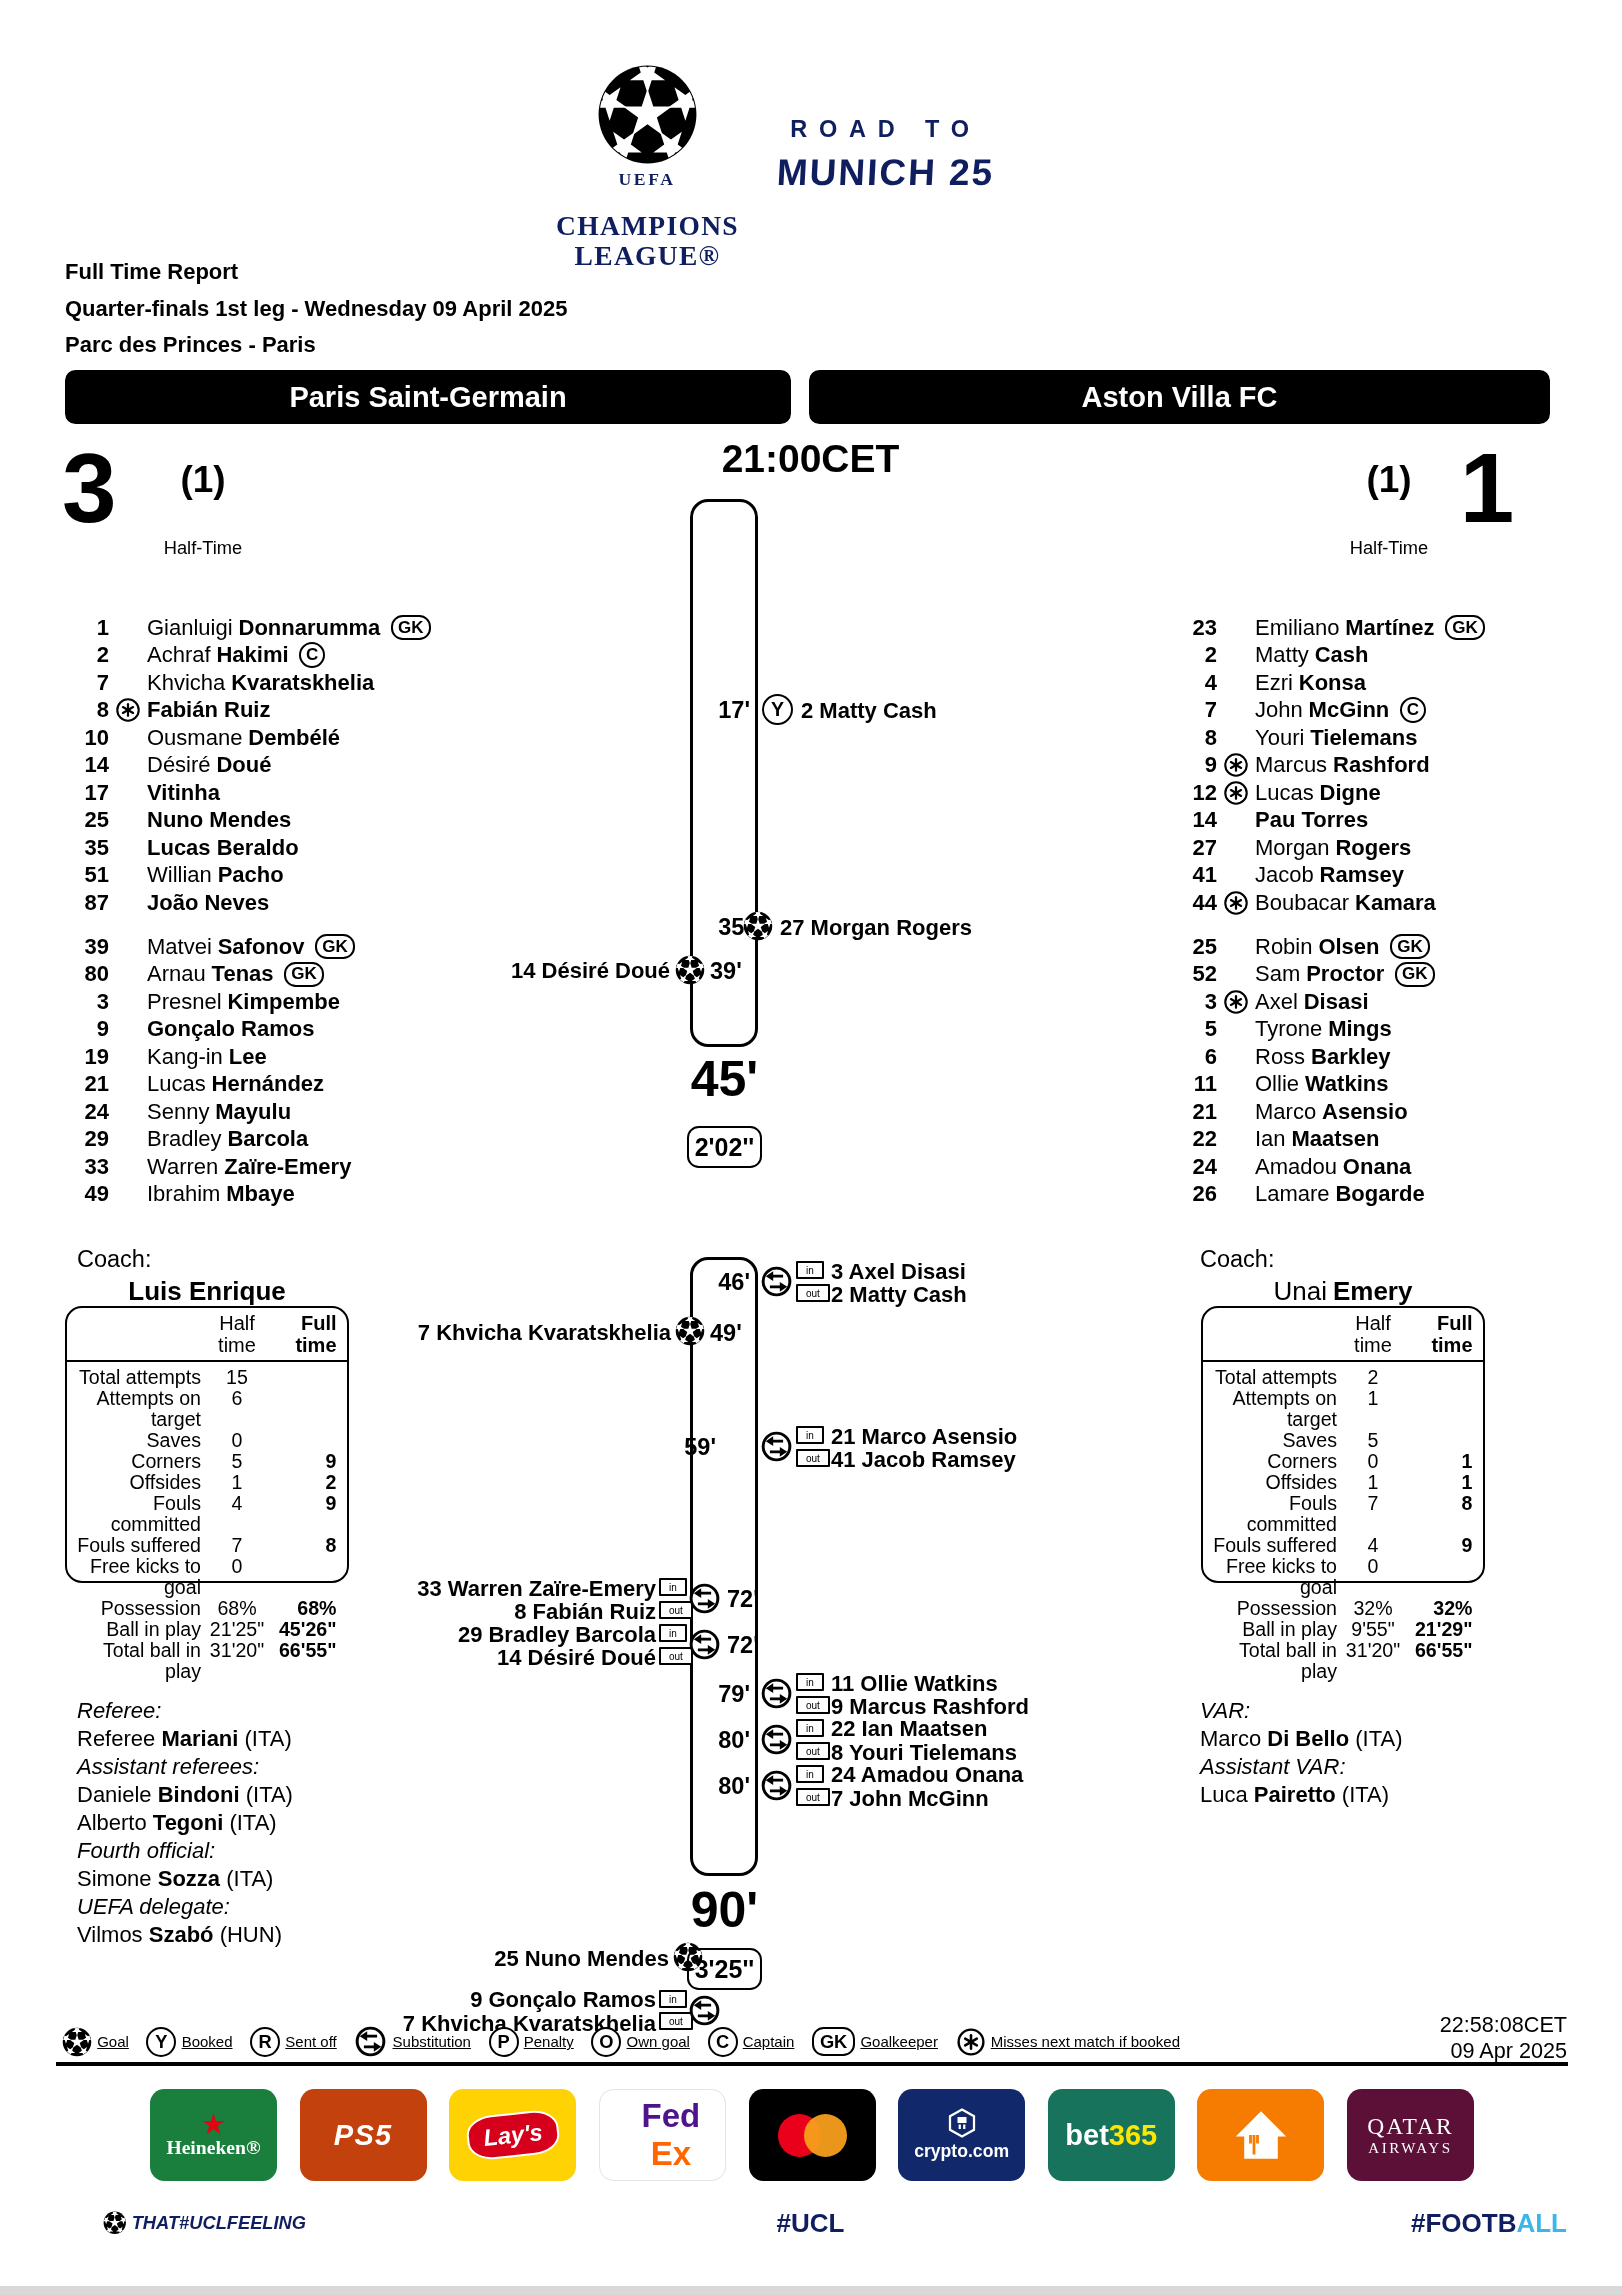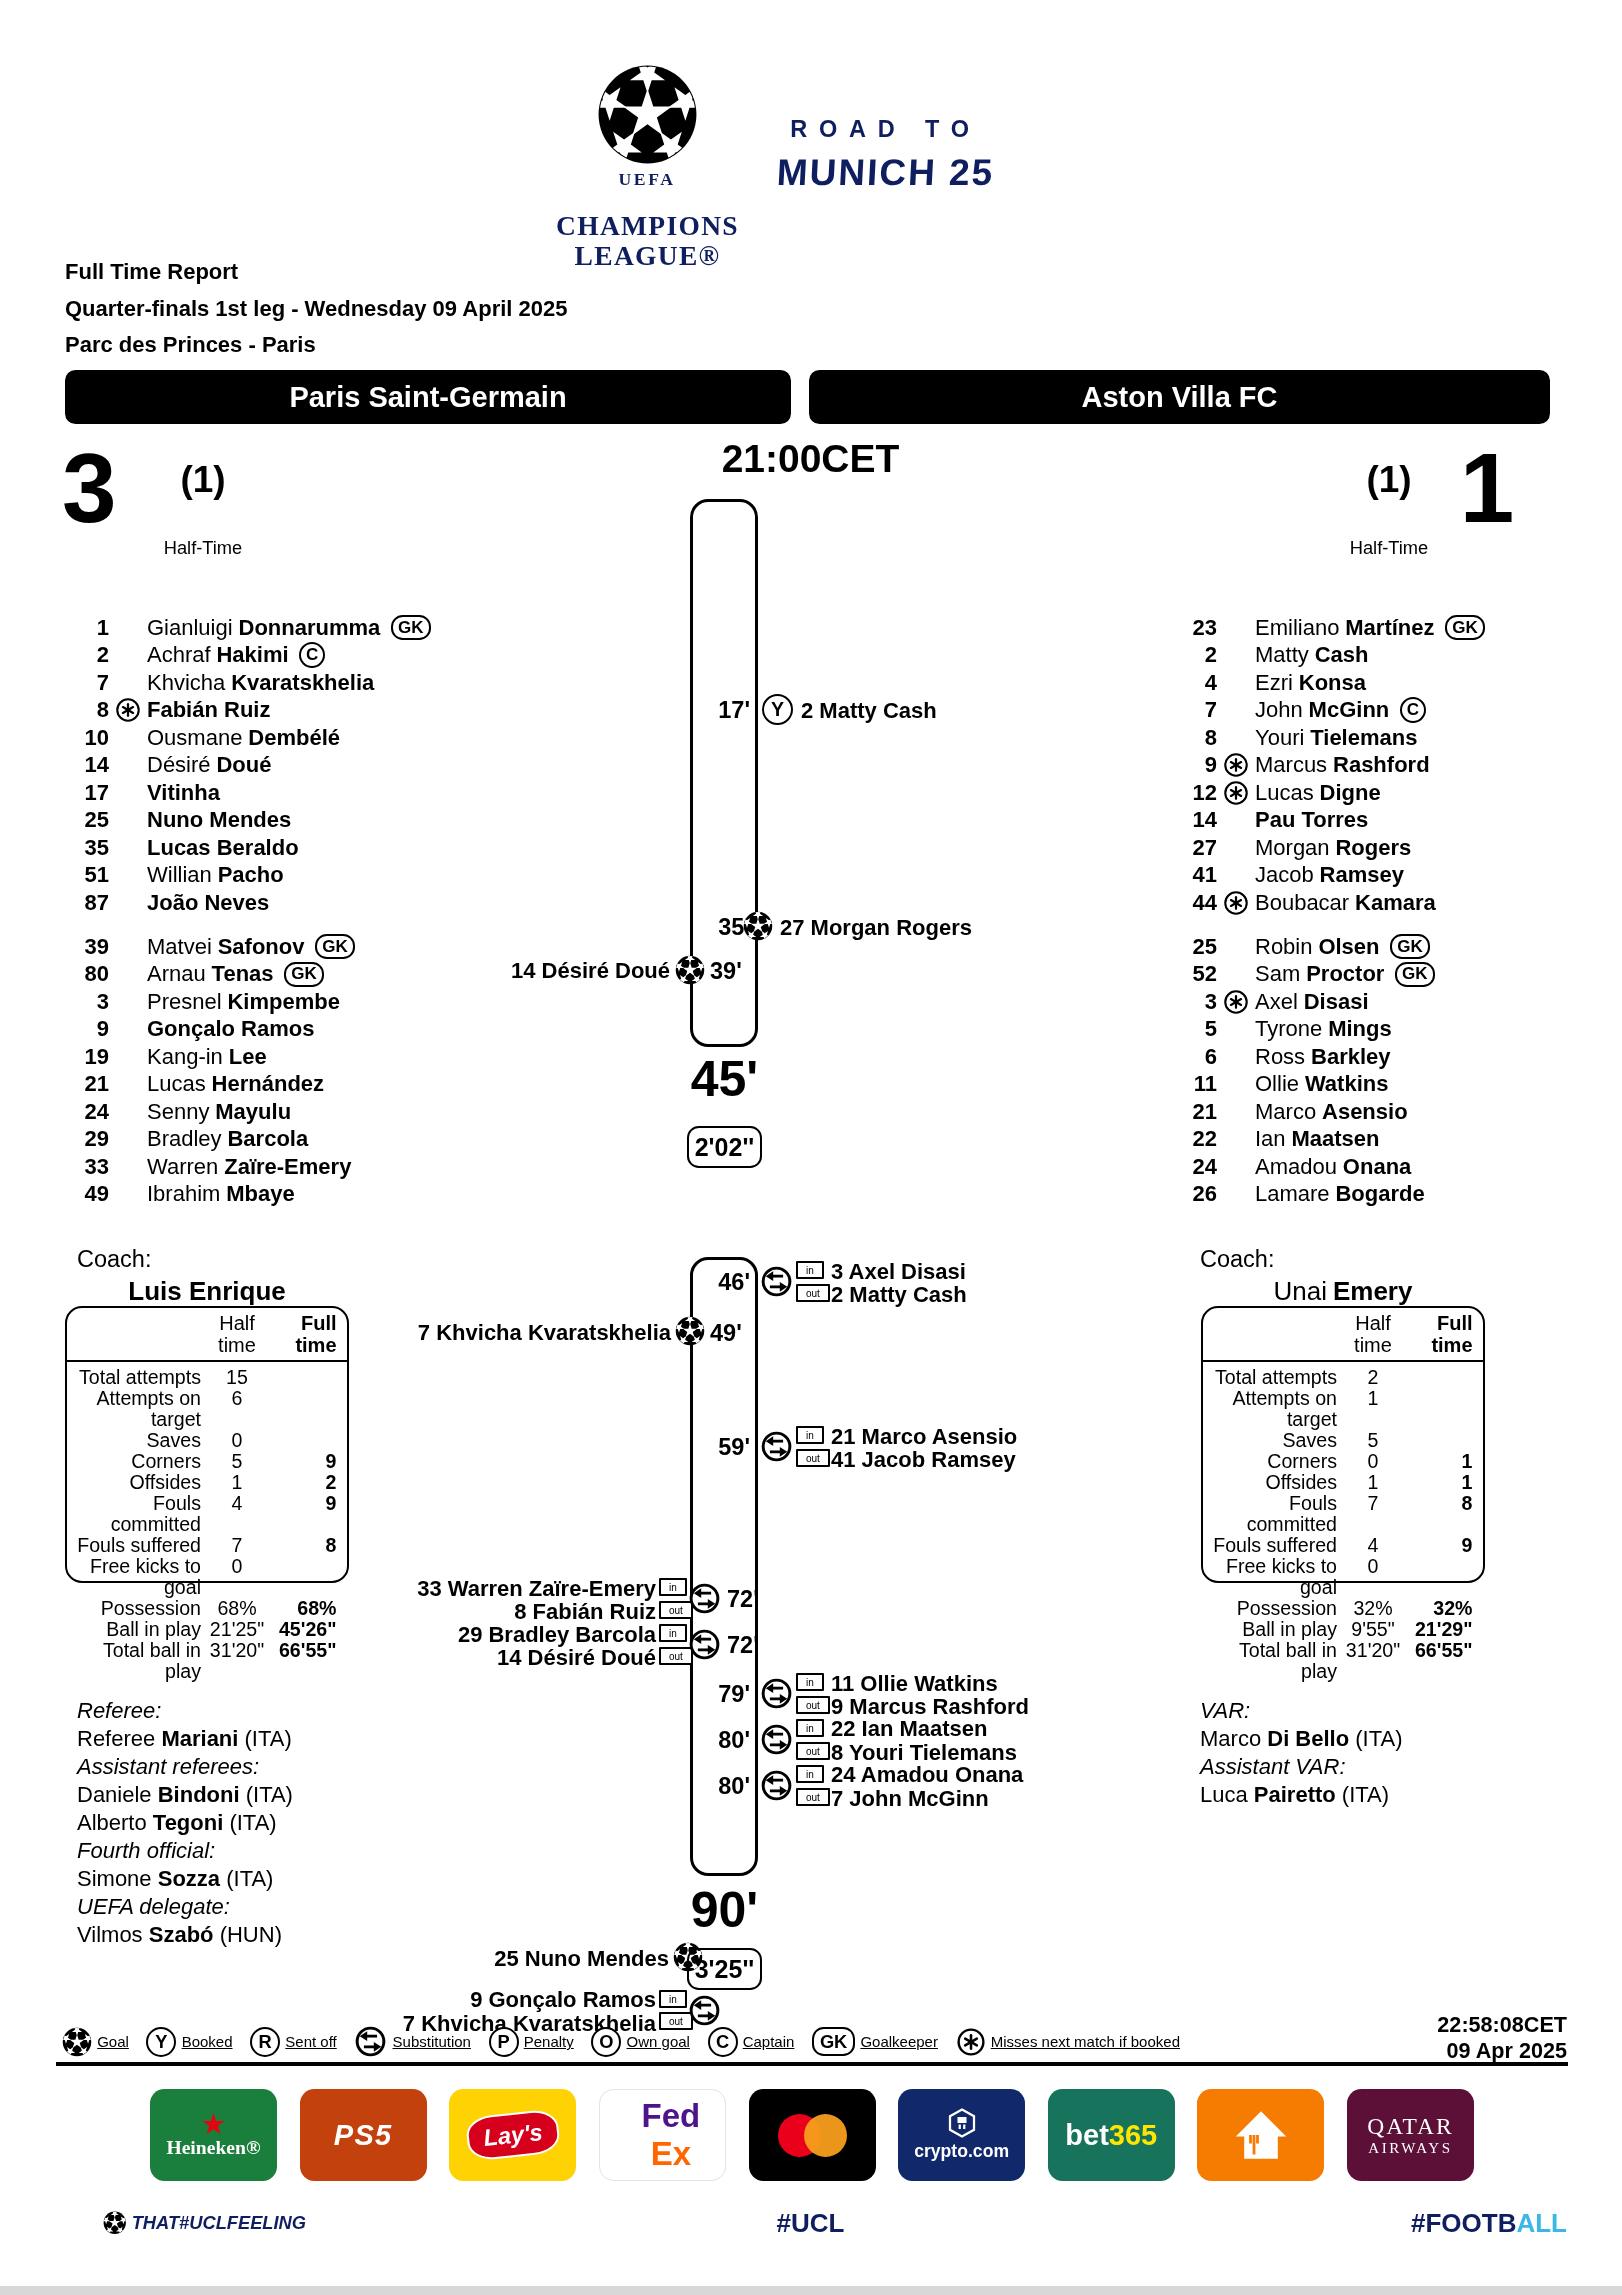--- a/index.html
+++ b/index.html
@@ -75,21 +75,21 @@
   
   .offblock{font-size:22px;line-height:28px;}
   .offrow{white-space:nowrap;}
   .offpre{font-style:italic;}
   .offlast{font-weight:bold;}
 
   
   .legendrow{display:flex;align-items:center;gap:17.6px;}
   .litem{display:inline-flex;align-items:center;gap:5.2px;}
   .llabel{font-size:15px;text-decoration:underline;}
-  .gentime{font-size:21.6px;line-height:26px;text-align:right;font-weight:bold;}
+  .gentime{font-size:21.6px;line-height:26px;text-align:right;}
   .rule{position:absolute;background:#000;}
 
   
   .sponsorrow{display:flex;justify-content:space-between;align-items:center;}
   .tile{width:127px;height:92px;border-radius:14.4px;display:flex;flex-direction:column;
         align-items:center;justify-content:center;box-sizing:border-box;overflow:hidden;}
   .t-heineken{background:#1a7f3c;}
   .hk-star{color:#e00713;font-size:29px;line-height:26px;}
   .hk-text{color:#fff;font-size:19.6px;font-weight:bold;font-family:"Liberation Serif",serif;}
   .t-ps5{background:#c2410c;}
@@ -585,21 +585,21 @@
   <span class="abs iobadge" style="left:796px;top:1284px">out</span>
   <div class="abs tname" style="left:831px;top:1259px">3 Axel Disasi</div>
   <div class="abs tname" style="left:831px;top:1282px">2 Matty Cash</div>
 
   <div class="abs tname" style="left:366px;top:1320px;width:305px;text-align:right">7 Khvicha Kvaratskhelia</div>
   <svg class="abs ball46" viewBox="0 0 40 40" style="left:675px;top:1316px">
       <use href="#i-ball"></use>
     </svg>
   <div class="abs tmin" style="left:710px;top:1320px">49'</div>
 
-  <div class="abs tmin" style="left:699px;top:1434px;width:51px;text-align:right">59'</div>
+  <div class="abs tmin" style="left:665px;top:1434px;width:51px;text-align:right">59'</div>
   <svg class="abs sub50" viewBox="0 0 40 40" style="left:760px;top:1430px">
       <use href="#i-sub"></use>
     </svg>
   <span class="abs iobadge" style="left:796px;top:1426px">in</span>
   <span class="abs iobadge" style="left:796px;top:1449px">out</span>
   <div class="abs tname" style="left:831px;top:1424px">21 Marco Asensio</div>
   <div class="abs tname" style="left:831px;top:1447px">41 Jacob Ramsey</div>
 
   <div class="abs tname" style="left:366px;top:1576px;width:290px;text-align:right">33 Warren Zaïre-Emery</div>
   <div class="abs tname" style="left:366px;top:1599px;width:290px;text-align:right">8 Fabián Ruiz</div>

